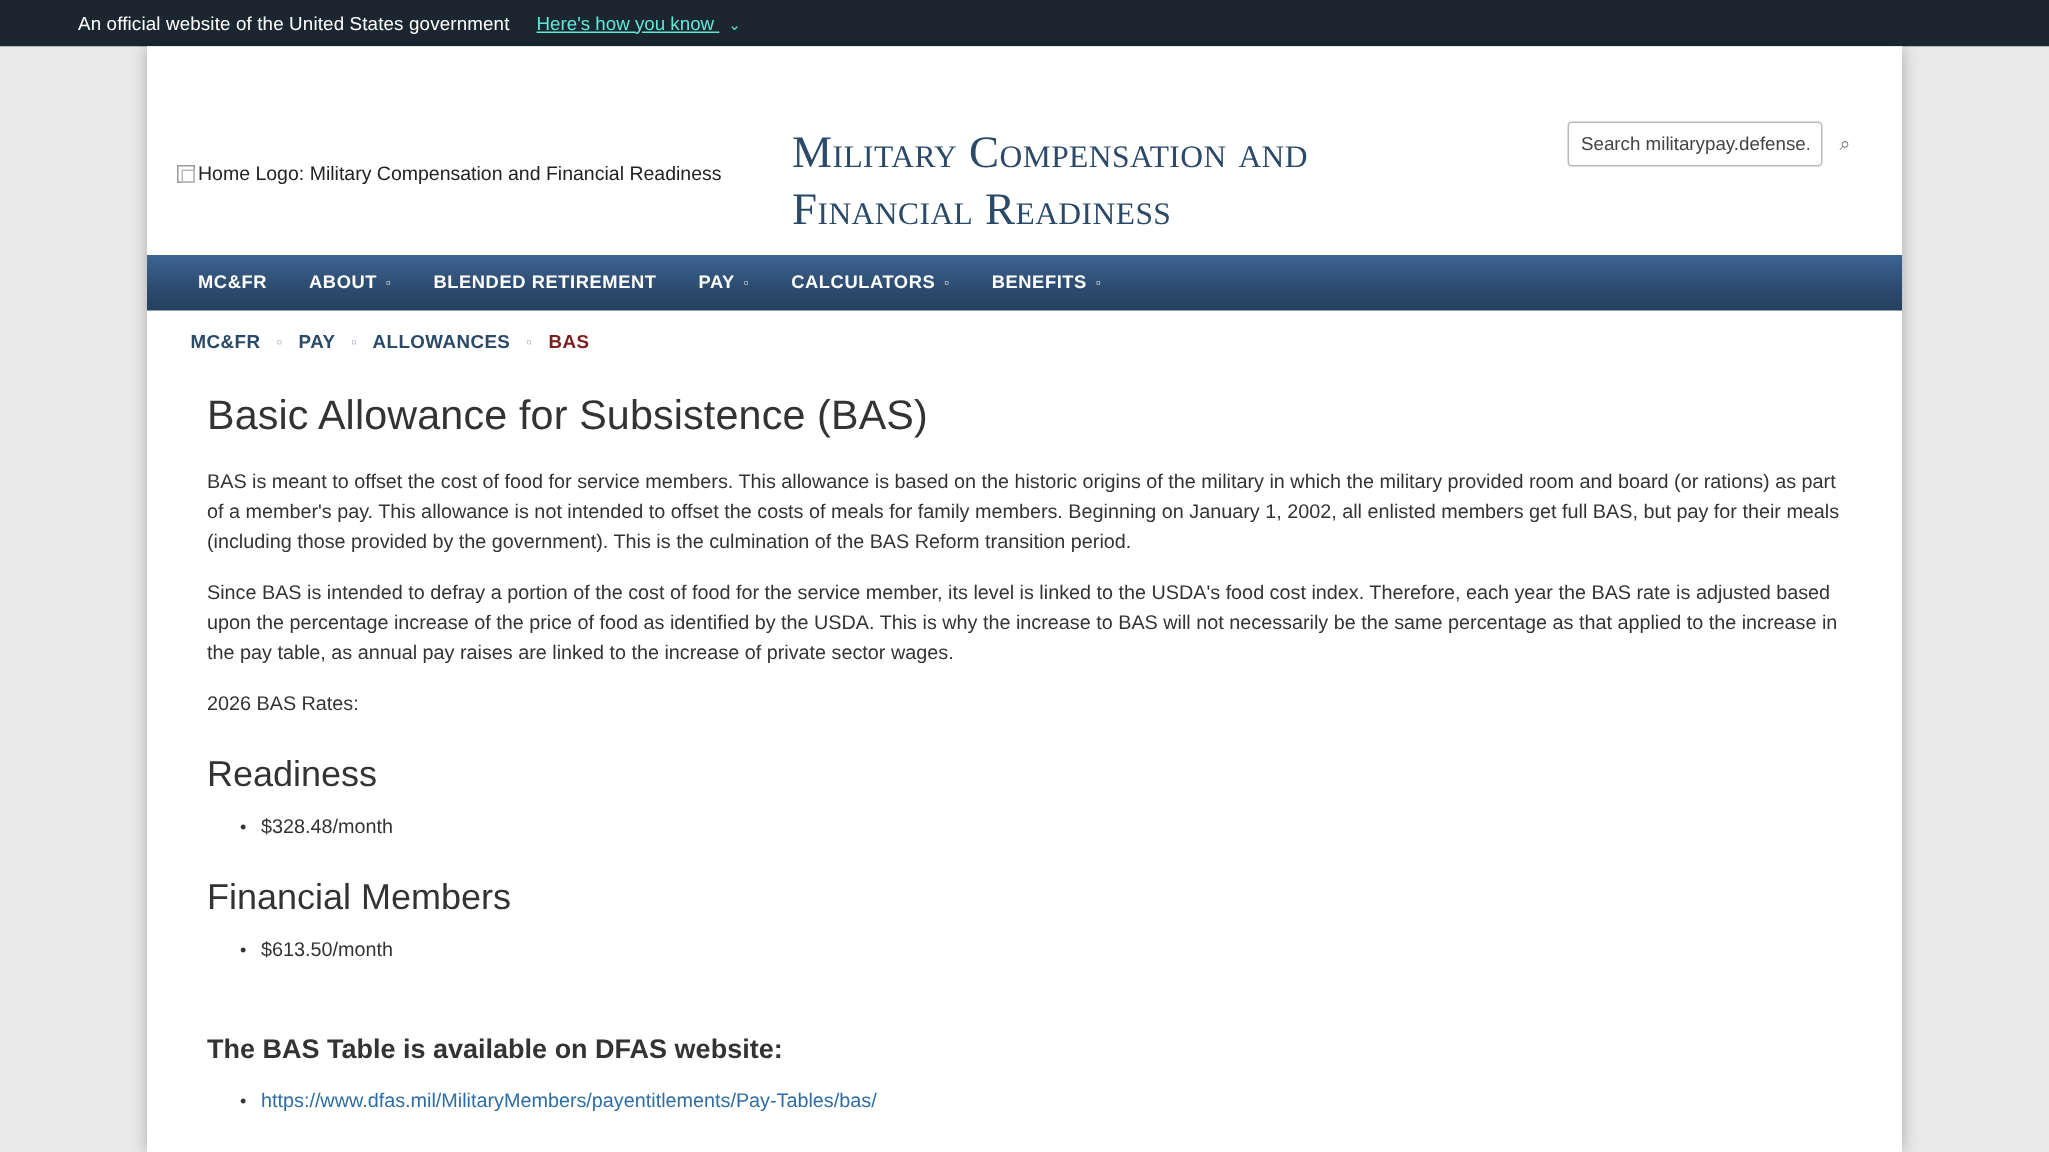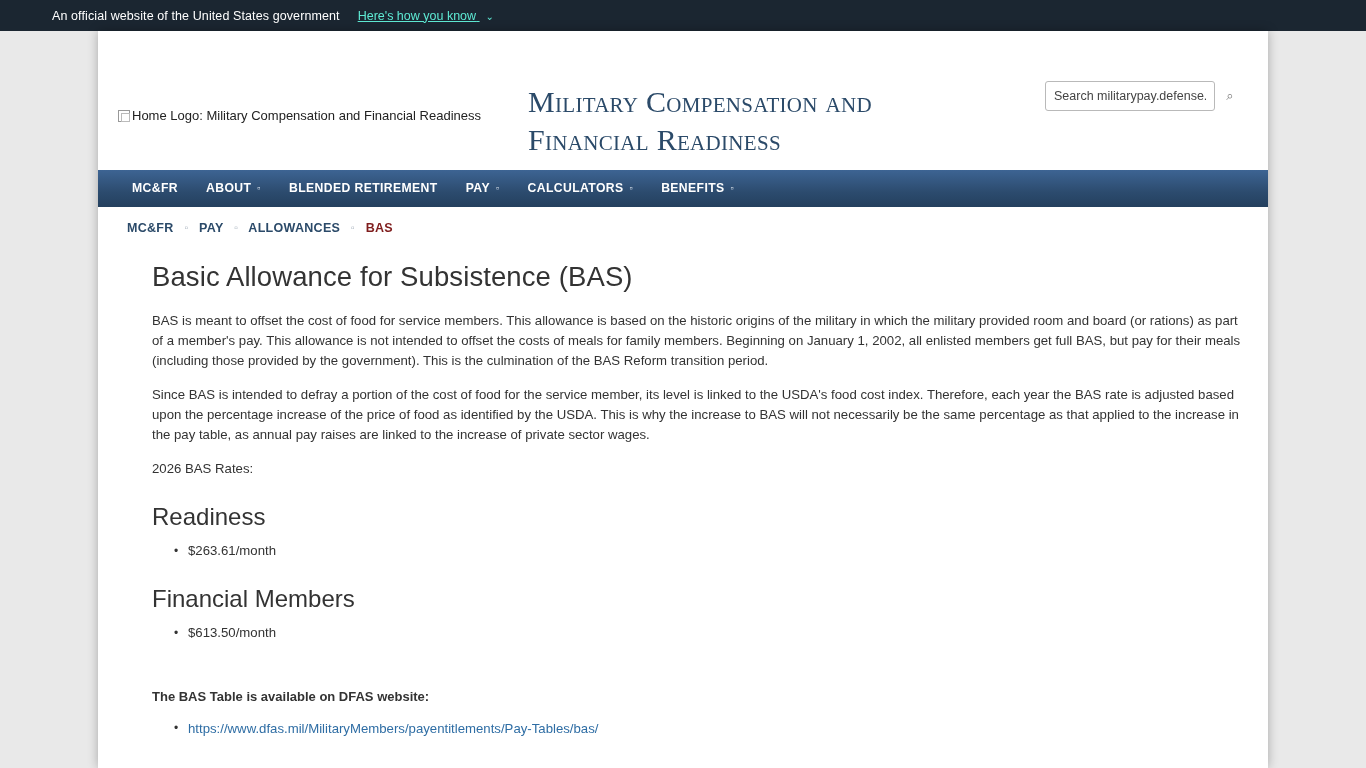--- a/index.html
+++ b/index.html
@@ -175,22 +175,21 @@
     display: inline-block;
     margin: 0 7px;
     color: #9aa7b4;
     font-size: 10px;
     vertical-align: 1px;
   }
   .breadcrumb .current { color: #7f1d1d; margin-top: 44px; }
 
   
   .content {
-    padding: 0 26px;
-    margin-left: 28px;
+    padding: 0 40px;
   }
   h1.page-title {
     font-size: 27.5px;
     font-weight: normal;
     color: #333333;
     margin: 26px 0 18px 0;
     letter-spacing: 0.1px;
   }
   p.body-text {
     font-size: 13.2px;
@@ -219,21 +218,21 @@
   }
   ul.rate-list li:before {
     content: "\2022";
     position: absolute;
     left: -14px;
     top: 0;
     color: #333;
     font-size: 12px;
   }
   .dfas-note {
-    font-size: 13px;
+    font-size: 18px;
     font-weight: bold;
     color: #333333;
     margin: 46px 0 14px 0;
   }
   ul.link-list {
     margin: 0;
     padding-left: 36px;
     list-style: none;
   }
   ul.link-list li {
@@ -311,21 +310,21 @@
 
     <div class="content">
       <h1 class="page-title">Basic Allowance for Subsistence (BAS)</h1>
 
       <p class="body-text">BAS is meant to offset the cost of food for service members. This allowance is based on the historic origins of the military in which the military provided room and board (or rations) as part of a member's pay. This allowance is not intended to offset the costs of meals for family members. Beginning on January 1, 2002, all enlisted members get full BAS, but pay for their meals (including those provided by the government). This is the culmination of the BAS Reform transition period.</p>
       <p class="body-text">Since BAS is intended to defray a portion of the cost of food for the service member, its level is linked to the USDA's food cost index. Therefore, each year the BAS rate is adjusted based upon the percentage increase of the price of food as identified by the USDA. This is why the increase to BAS will not necessarily be the same percentage as that applied to the increase in the pay table, as annual pay raises are linked to the increase of private sector wages.</p>
       <p class="body-text">2026 BAS Rates:</p>
 
       <h2 class="section-head">Readiness</h2>
       <ul class="rate-list">
-        <li>$263.61/month</li>
+        <li>$328.48/month</li>
       </ul>
 
       <h2 class="section-head">Financial Members</h2>
       <ul class="rate-list">
         <li>$613.50/month</li>
       </ul>
 
       <p class="dfas-note">The BAS Table is available on DFAS website:</p>
       <ul class="link-list">
         <li>

